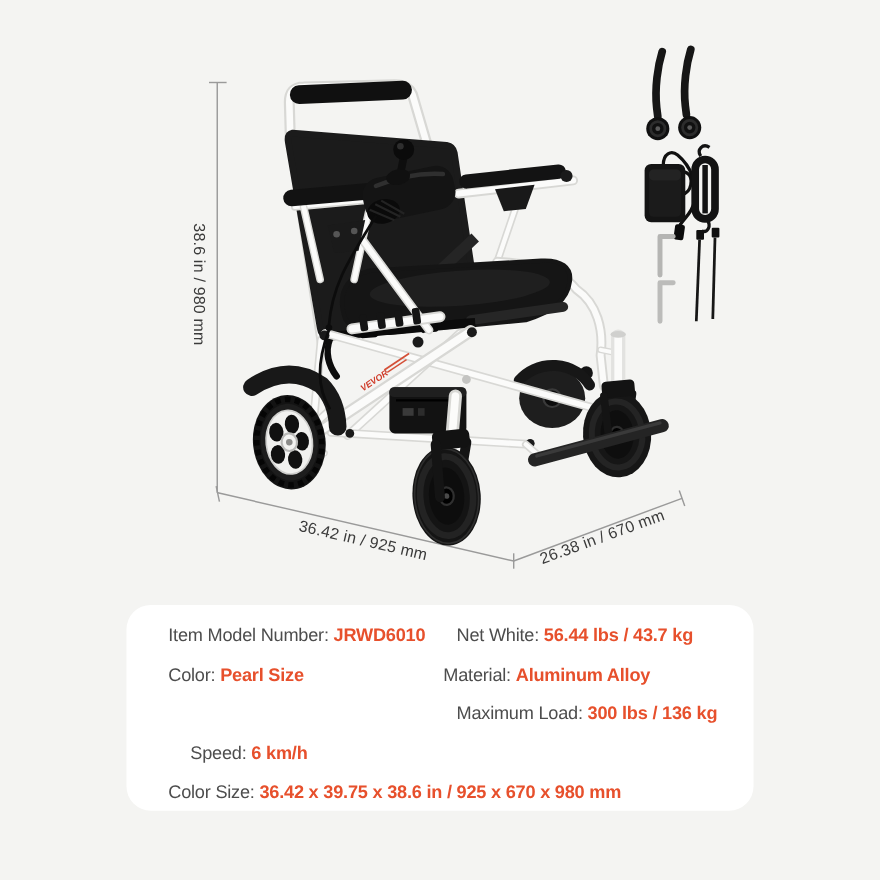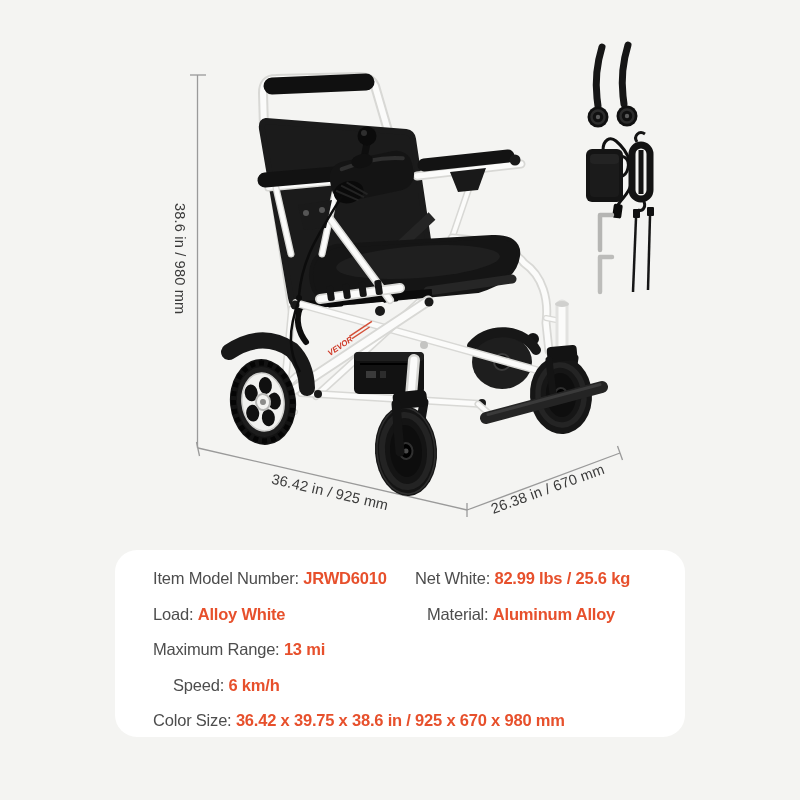--- a/index.html
+++ b/index.html
@@ -281,32 +281,32 @@
 
 <div class="dim-label vert" style="left:172px;top:203px;">38.6 in / 980 mm</div>
 <div class="dim-label" style="left:270px;top:484px;width:120px;text-align:center;transform:rotate(13deg);">36.42 in / 925 mm</div>
 <div class="dim-label" style="left:488px;top:481px;width:118px;text-align:center;transform:rotate(-20deg);">26.38 in / 670 mm</div>
 
 <div class="spec-card">
   <div class="spec-row" style="left:38px;top:18px;">
     <span class="lab">Item Model Number: </span><span class="val">JRWD6010</span>
   </div>
   <div class="spec-row" style="left:38px;top:53.5px;">
-    <span class="lab">Load: </span><span class="val">Alloy White</span>
-  </div>
-  <div class="spec-row" style="left:38px;top:89px;">
-    <span class="lab">Maximum Range: </span><span class="val">13 mi</span>
+    <span class="lab">Color: </span><span class="val">Pearl Size</span>
   </div>
   <div class="spec-row" style="left:38px;top:124.5px;margin-left:20px;">
     <span class="lab">Speed: </span><span class="val">6 km/h</span>
   </div>
   <div class="spec-row" style="left:300px;top:18px;">
-    <span class="lab">Net White: </span><span class="val">82.99 lbs / 25.6 kg</span>
-  </div>
-  <div class="spec-row" style="left:312px;top:53.5px;">
+    <span class="lab">Net White: </span><span class="val">56.44 lbs / 43.7 kg</span>
+  </div>
+  <div class="spec-row" style="left:288px;top:53.5px;">
     <span class="lab">Material: </span><span class="val">Aluminum Alloy</span>
+  </div>
+  <div class="spec-row" style="left:300px;top:89px;">
+    <span class="lab">Maximum Load: </span><span class="val">300 lbs / 136 kg</span>
   </div>
   <div class="spec-row" style="left:38px;top:159.5px;">
     <span class="lab">Color Size: </span><span class="val">36.42 x 39.75 x 38.6 in / 925 x 670 x 980 mm</span>
   </div>
 </div>
 
 </div>
 
 </body></html>

